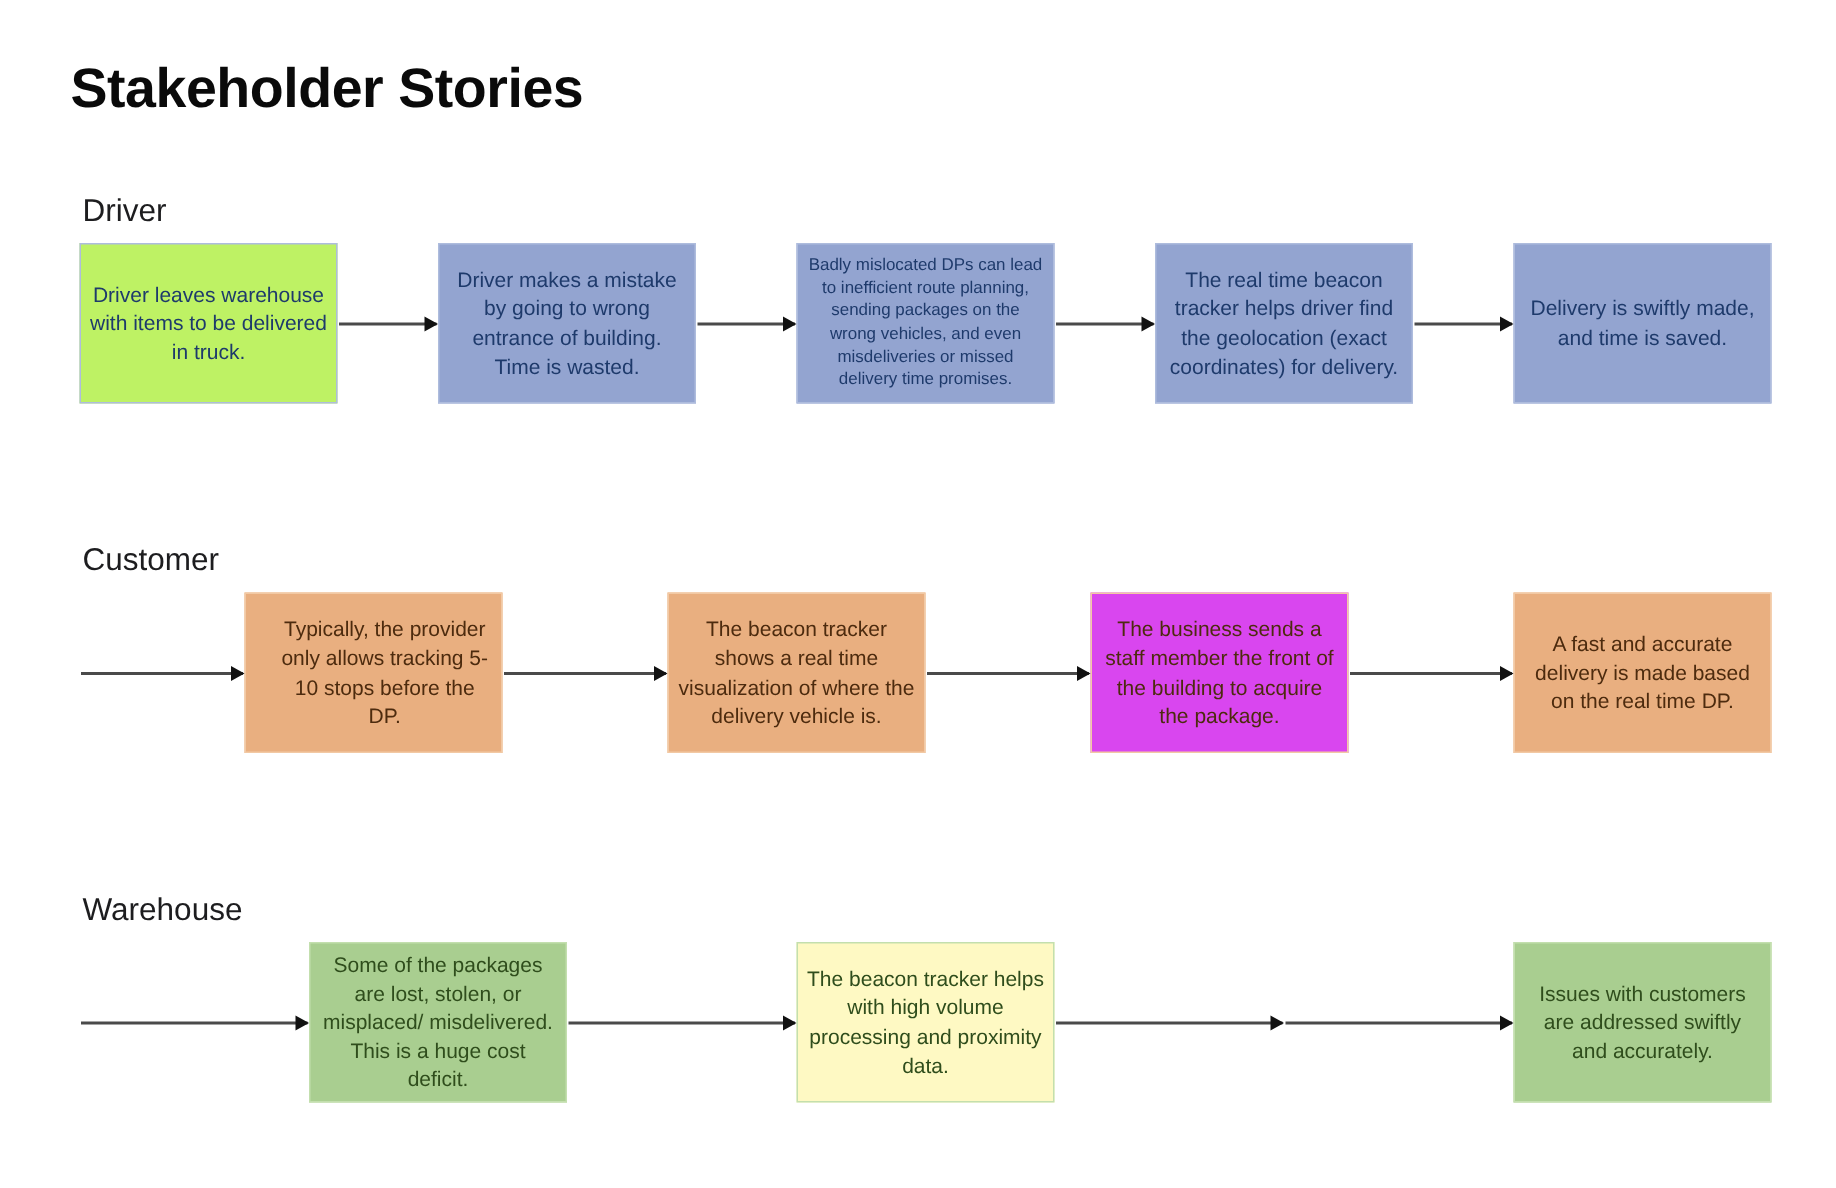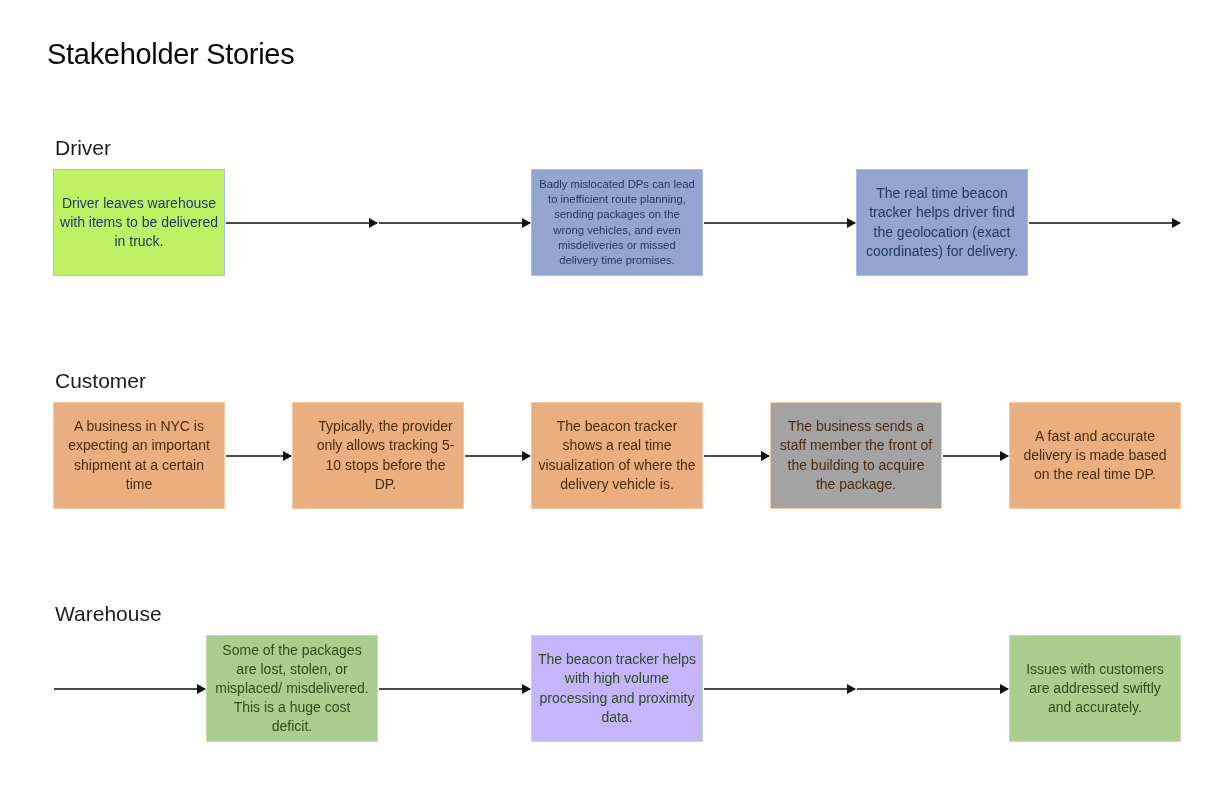--- a/index.html
+++ b/index.html
@@ -7,27 +7,27 @@
     padding: 0;
     background: #ffffff;
   }
   body {
     width: 1224px;
     height: 792px;
     overflow: hidden;
     font-family: "Liberation Sans", sans-serif;
   }
   .page-title {
-    font-size: 29px;
-    font-weight: 400;
+    font-size: 37px;
+    font-weight: 700;
     color: #0a0a0a;
     letter-spacing: -0.3px;
     margin: 38px 0 0 47px;
   }
-  .section-driver { margin-top: 65px; }
+  .section-driver { margin-top: 49px; }
   .section-customer { margin-top: 93px; }
   .section-warehouse { margin-top: 93px; }
   .section-label {
     font-size: 21px;
     font-weight: 400;
     color: #1d1d1f;
     margin: 0 0 9px 55px;
   }
   .flow-row {
     display: flex;
@@ -78,66 +78,69 @@
 
 <h1 class="page-title">Stakeholder Stories</h1>
 
 <section class="section-driver">
   <div class="section-label">Driver</div>
   <div class="flow-row">
     <div class="story-box" style="background-color: #bef264; color: rgb(30, 58, 107); border-color: rgb(174, 188, 221);">
       <span class="story-box-text">Driver leaves warehouse with items to be delivered in truck.</span>
     </div>
     <div class="arrow" style="background-color: rgb(74, 74, 74);"></div>
+    <div class="story-box" style="background-color: rgb(147, 164, 208); color: rgb(30, 58, 107); border-color: rgb(174, 188, 221);">
+      <span class="story-box-text">Driver makes a mistake by going to wrong entrance of building. Time is wasted.</span>
+    </div>
     <div class="arrow" style="background-color: rgb(74, 74, 74);"></div>
     <div class="story-box" style="background-color: rgb(147, 164, 208); color: rgb(30, 58, 107); border-color: rgb(174, 188, 221);">
       <span class="story-box-text txt-xs">Badly mislocated DPs can lead to inefficient route planning, sending packages on the wrong vehicles, and even misdeliveries or missed delivery time promises.</span>
     </div>
     <div class="arrow" style="background-color: rgb(74, 74, 74);"></div>
     <div class="story-box" style="background-color: rgb(147, 164, 208); color: rgb(30, 58, 107); border-color: rgb(174, 188, 221);">
       <span class="story-box-text">The real time beacon tracker helps driver find the geolocation (exact coordinates) for delivery.</span>
     </div>
     <div class="arrow" style="background-color: rgb(74, 74, 74);"></div>
+    <div class="story-box" style="background-color: rgb(147, 164, 208); color: rgb(30, 58, 107); border-color: rgb(174, 188, 221);">
+      <span class="story-box-text">Delivery is swiftly made, and time is saved.</span>
+    </div>
   </div>
 </section>
 
 <section class="section-customer">
   <div class="section-label">Customer</div>
   <div class="flow-row">
-    <div class="story-box" style="background-color: rgb(233, 175, 128); color: rgb(77, 43, 14); border-color: rgb(242, 201, 164);">
-      <span class="story-box-text">A business in NYC is expecting an important shipment at a certain time</span>
-    </div>
     <div class="arrow" style="background-color: rgb(74, 74, 74);"></div>
     <div class="story-box" style="background-color: rgb(233, 175, 128); color: rgb(77, 43, 14); border-color: rgb(242, 201, 164); padding-left: 21px;">
       <span class="story-box-text">Typically, the provider only allows tracking 5-10 stops before the DP.</span>
     </div>
     <div class="arrow" style="background-color: rgb(74, 74, 74);"></div>
     <div class="story-box" style="background-color: rgb(233, 175, 128); color: rgb(77, 43, 14); border-color: rgb(242, 201, 164);">
       <span class="story-box-text">The beacon tracker shows a real time visualization of where the delivery vehicle is.</span>
     </div>
     <div class="arrow" style="background-color: rgb(74, 74, 74);"></div>
-    <div class="story-box" style="background-color: #a3a3a3; color: rgb(77, 43, 14); border-color: rgb(242, 201, 164);">
+    <div class="story-box" style="background-color: #d946ef; color: rgb(77, 43, 14); border-color: rgb(242, 201, 164);">
       <span class="story-box-text">The business sends a staff member the front of the building to acquire the package.</span>
     </div>
     <div class="arrow" style="background-color: rgb(74, 74, 74);"></div>
     <div class="story-box" style="background-color: rgb(233, 175, 128); color: rgb(77, 43, 14); border-color: rgb(242, 201, 164);">
       <span class="story-box-text">A fast and accurate delivery is made based on the real time DP.</span>
     </div>
   </div>
 </section>
 
 <section class="section-warehouse">
   <div class="section-label">Warehouse</div>
   <div class="flow-row">
     <div class="arrow" style="background-color: rgb(74, 74, 74);"></div>
     <div class="story-box" style="background-color: rgb(169, 206, 144); color: rgb(47, 77, 28); border-color: rgb(195, 223, 174);">
       <span class="story-box-text">Some of the packages are lost, stolen, or misplaced/ misdelivered. This is a huge cost deficit.</span>
     </div>
     <div class="arrow" style="background-color: rgb(74, 74, 74);"></div>
-    <div class="story-box" style="background-color: #c4b5fd; color: rgb(47, 77, 28); border-color: rgb(195, 223, 174);">
+    <div class="story-box" style="background-color: #fef9c3; color: rgb(47, 77, 28); border-color: rgb(195, 223, 174);">
       <span class="story-box-text">The beacon tracker helps with high volume processing and proximity data.</span>
     </div>
     <div class="arrow" style="background-color: rgb(74, 74, 74);"></div>
     <div class="arrow" style="background-color: rgb(74, 74, 74);"></div>
     <div class="story-box" style="background-color: rgb(169, 206, 144); color: rgb(47, 77, 28); border-color: rgb(195, 223, 174);">
       <span class="story-box-text">Issues with customers are addressed swiftly and accurately.</span>
     </div>
   </div>
 </section>
 

